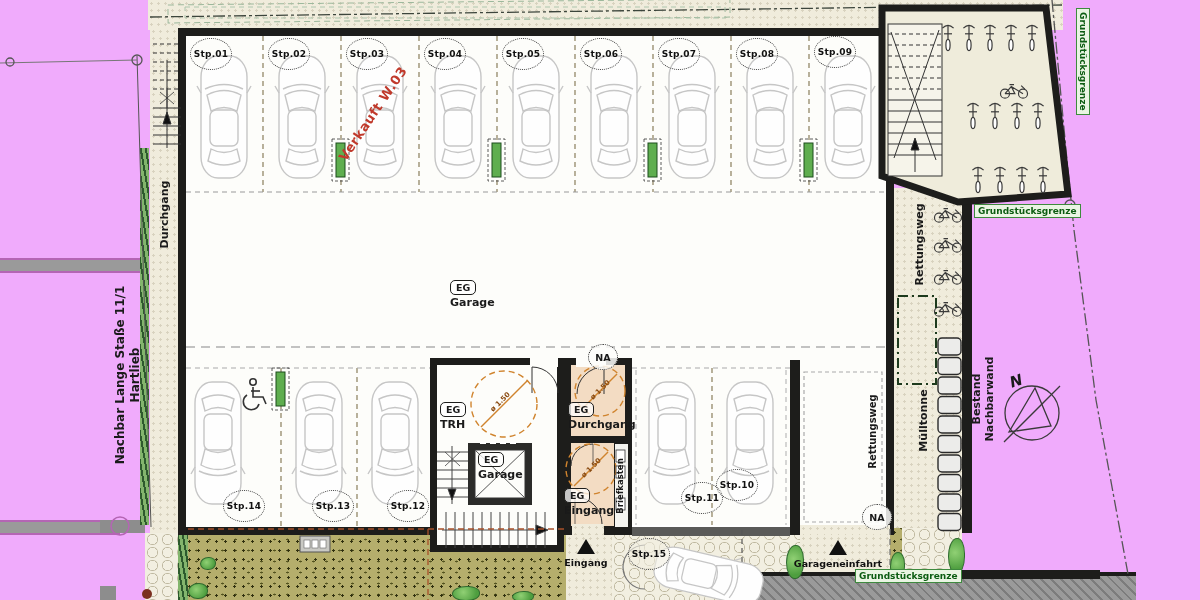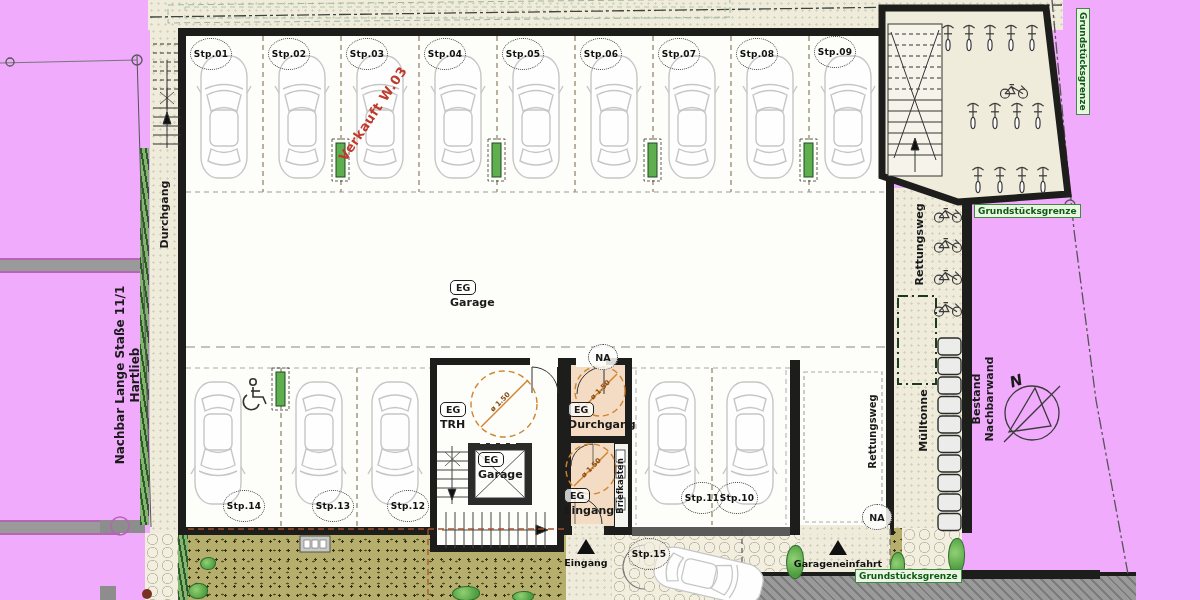--- a/index.html
+++ b/index.html
@@ -361,21 +361,21 @@
   <div class="abs stp" style="left:502px;top:38px;">Stp.05</div>
   <div class="abs stp" style="left:580px;top:38px;">Stp.06</div>
   <div class="abs stp" style="left:658px;top:38px;">Stp.07</div>
   <div class="abs stp" style="left:736px;top:38px;">Stp.08</div>
   <div class="abs stp" style="left:814px;top:36px;">Stp.09</div>
 
   <div class="abs stp" style="left:223px;top:490px;">Stp.14</div>
   <div class="abs stp" style="left:312px;top:490px;">Stp.13</div>
   <div class="abs stp" style="left:387px;top:490px;">Stp.12</div>
   <div class="abs stp" style="left:638px;top:482px;margin-left:43px;">Stp.11</div>
-  <div class="abs stp" style="left:716px;top:482px;text-align:right;">Stp.10</div>
+  <div class="abs stp" style="left:716px;top:469px;text-align:right;">Stp.10</div>
   <div class="abs stp" style="left:628px;top:538px;background:rgba(242,239,225,.6);">Stp.15</div>
 
   <div class="abs" style="left:342px;top:152px;width:130px;transform:rotate(-56deg);transform-origin:0 50%;font-size:13px;font-weight:700;color:#c0392b;letter-spacing:.5px;">Verkauft  W.03</div>
 
   <div class="abs eg" style="left:450px;top:280px;width:48px;">
     <span class="box">EG</span>
     <span class="nm">Garage</span>
   </div>
   <div class="abs eg" style="left:440px;top:402px;width:40px;">
     <span class="box">EG</span>

